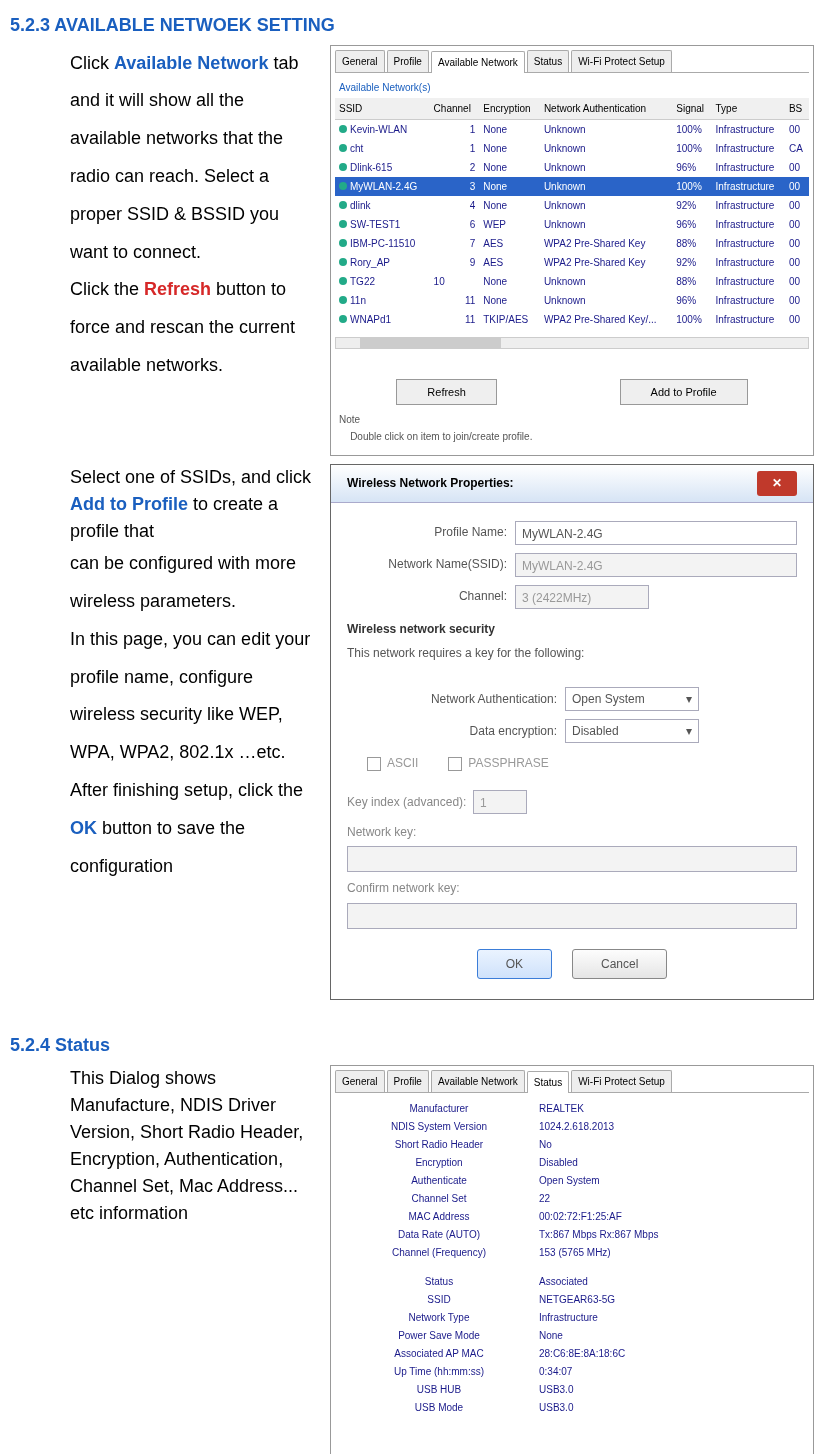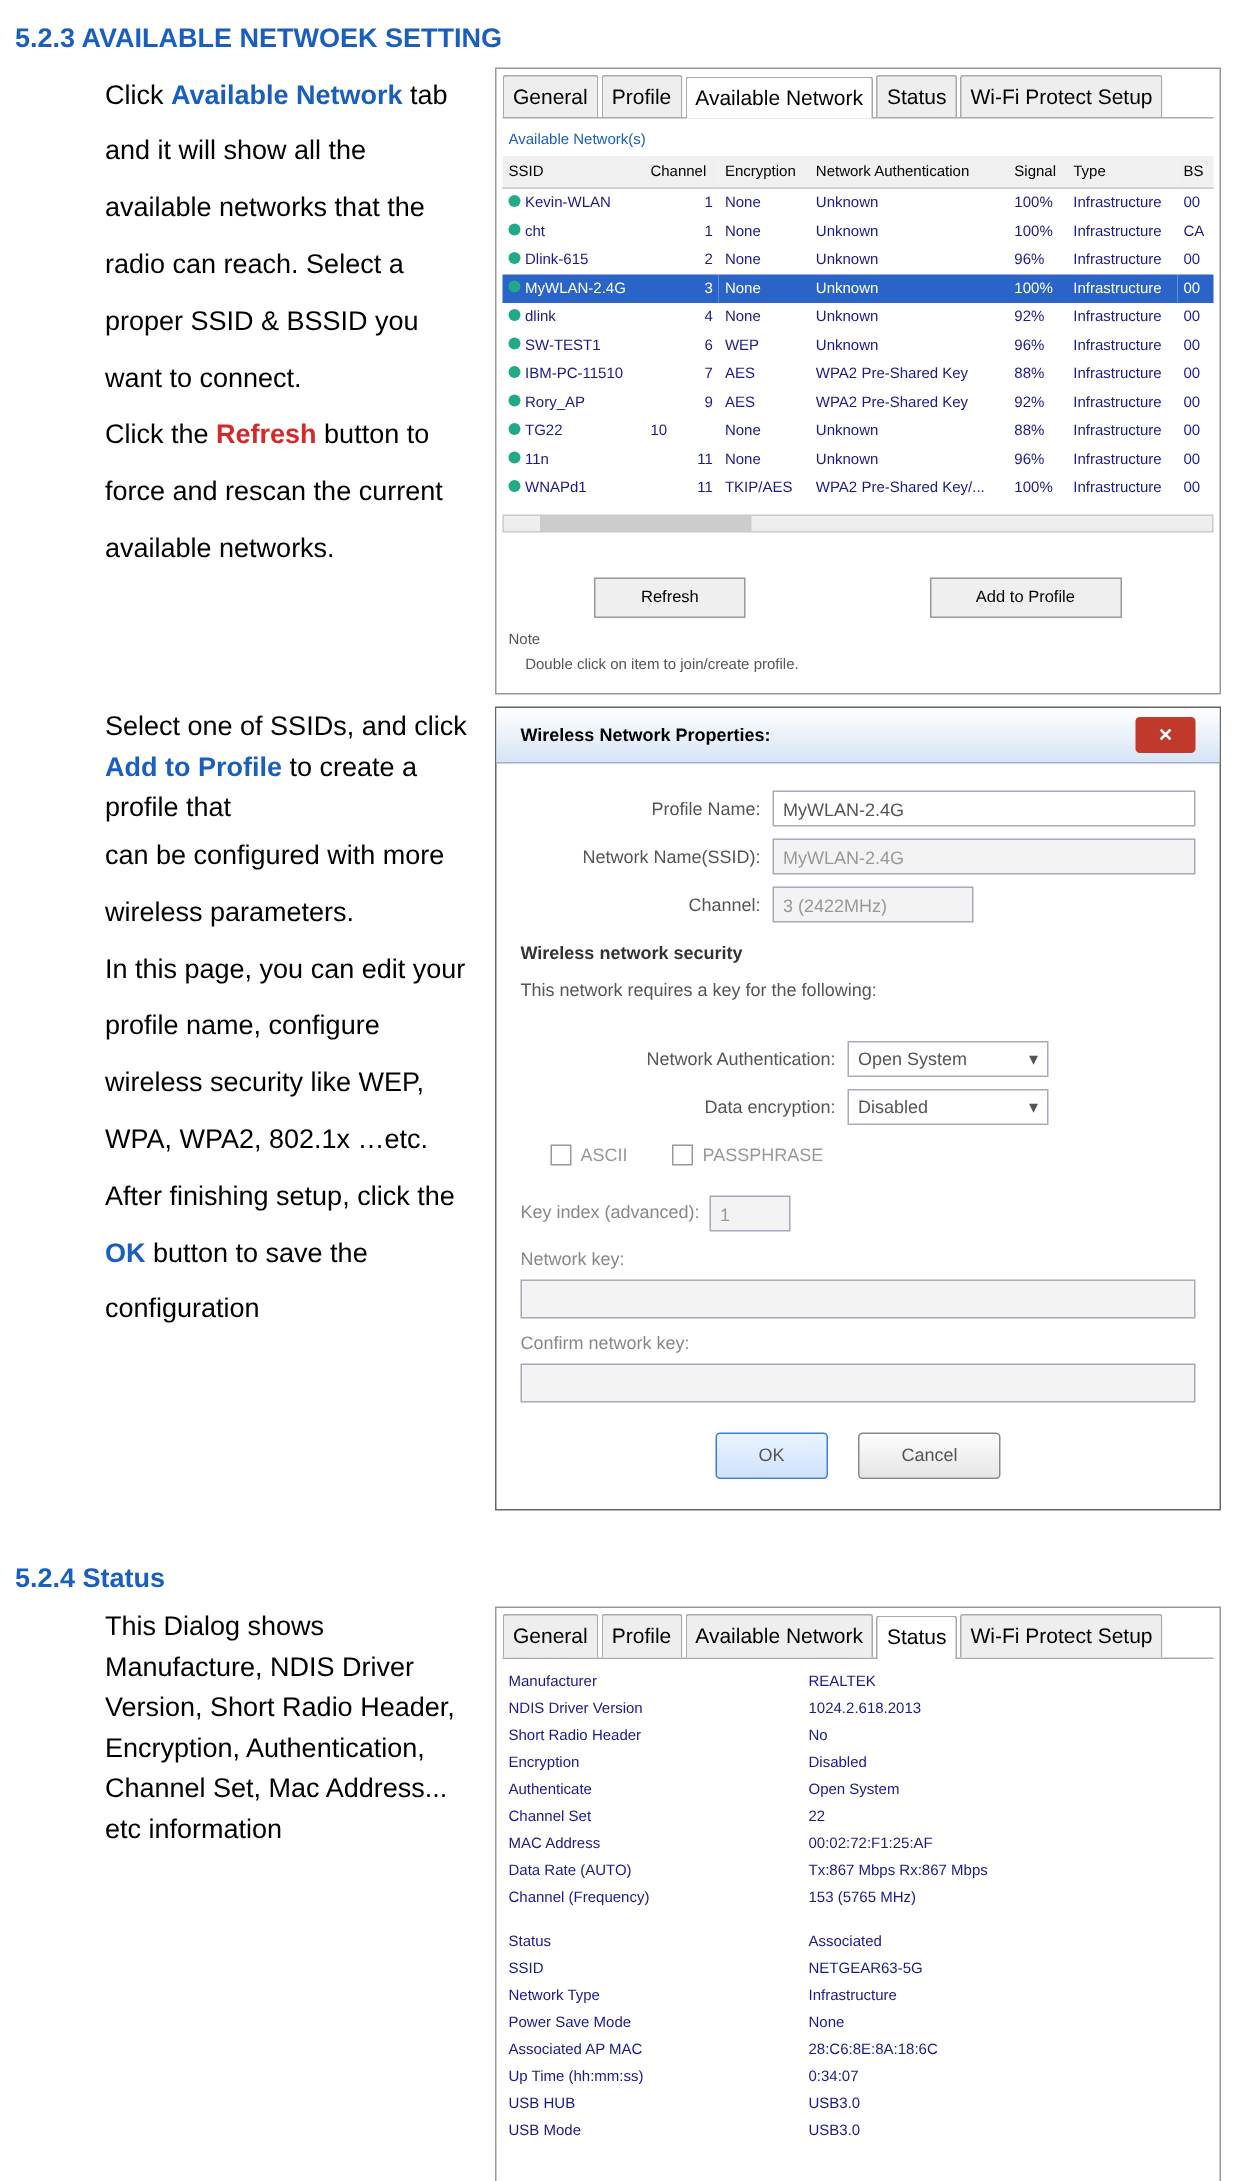--- a/index.html
+++ b/index.html
@@ -13,21 +13,21 @@
     color: #000;
   }
   .h-blue { color: #1a5fbf; font-weight: bold; font-size: 18px; margin: 0 0 4px 0; }
   .body-col { display: flex; gap: 12px; }
   .text-col { width: 248px; padding-left: 60px; }
   .img-col { flex: 1; border: 1px solid #999; padding: 4px; font-size: 10px; font-family: Tahoma, sans-serif; background:#fff;}
   .para { font-size: 18px; line-height: 2.1; }
   .para-tight { font-size: 18px; line-height: 1.5; }
   .kw-blue { color: #1a5fbf; font-weight: bold; }
   .kw-red { color: #d62828; font-weight: bold; }
-  .tabs { border-bottom: 1px solid #aaa; display:flex; font-size:14px;align-items:flex-end;}
+  .tabs { border-bottom: 1px solid #aaa; display:flex; font-size:10px;align-items:flex-end;}
   .tab { padding:2px 6px; border:1px solid #aaa; border-bottom:none; margin-right:2px; background:#eee; border-radius:2px 2px 0 0;}
   .tab.active { background:#fff; font-weight:normal; position:relative; top:1px;}
   .networks-label { color:#1a5fbf; font-size:10px; margin:6px 0 2px 4px;}
   table.net { width:100%; border-collapse:collapse; font-size:10px; color:#1a1a8a;}
   table.net th { text-align:left; border-bottom:1px solid #ccc; font-weight:normal; color:#000; background:#f0f0f0; padding:2px 4px;}
   table.net td { padding:1px 4px; white-space:nowrap;}
   tr.sel td { background:#2a64c8; color:#fff;}
   .sig-icon { display:inline-block; width:8px;height:8px;background:#2a8; border-radius:50%; margin-right:3px;}
   .btn { display:inline-block; border:1px solid #999; padding:3px 30px; font-size:11px; background:#efefef;}
   .btn-row { display:flex; justify-content:space-around; margin:30px 0 4px 0;}
@@ -44,21 +44,21 @@
   .flab { width:160px; text-align:right; margin-right:8px; color:#555;}
   .fin, .fsel { border:1px solid #aab; background:#fff; padding:2px 6px; font-size:12px; height:18px; flex:1;}
   .ro { color:#999; background:#f3f3f3;}
   .sechead { color:#333; margin:10px 0 4px 0; font-weight:bold;}
   .sub { color:#555; margin-bottom:24px;}
   .drow { display:flex; justify-content:center; gap:20px; margin:20px 0 10px 0;}
   .dbtn { border:1px solid #888; padding:4px 28px; border-radius:3px; background:linear-gradient(#fdfdfd,#e5e5e5);}
   .dbtn.ok { border:1px solid #3b7dd8; background:linear-gradient(#eaf3ff,#cfe2fb);}
   
   .status-img { border:1px solid #999; padding:4px; font-family:Tahoma,sans-serif; font-size:10px;}
-  .status-row { display:flex; margin:1px 4px;}
+  .status-row { display:flex; margin:1px 4px;text-align:center;}
   .slab { width:200px; color:#1a1a8a;}
   .sval { color:#1a1a8a;}
 </style>
 </head>
 <body>
 
 <div class="h-blue">5.2.3 AVAILABLE NETWOEK SETTING</div>
 
 <div class="body-col">
   <div class="text-col">
@@ -288,21 +288,21 @@
         <div class="tab active">Status</div>
         <div class="tab">Wi-Fi Protect Setup</div>
       </div>
       <div style="height:6px"></div>
       <div id="status-rows1">
           <div class="status-row">
             <div class="slab">Manufacturer</div>
             <div class="sval">REALTEK</div>
           </div>
           <div class="status-row">
-            <div class="slab">NDIS Driver Version</div>
+            <div class="slab">NDIS System Version</div>
             <div class="sval">1024.2.618.2013</div>
           </div>
           <div class="status-row">
             <div class="slab">Short Radio Header</div>
             <div class="sval">No</div>
           </div>
           <div class="status-row">
             <div class="slab">Encryption</div>
             <div class="sval">Disabled</div>
           </div>

